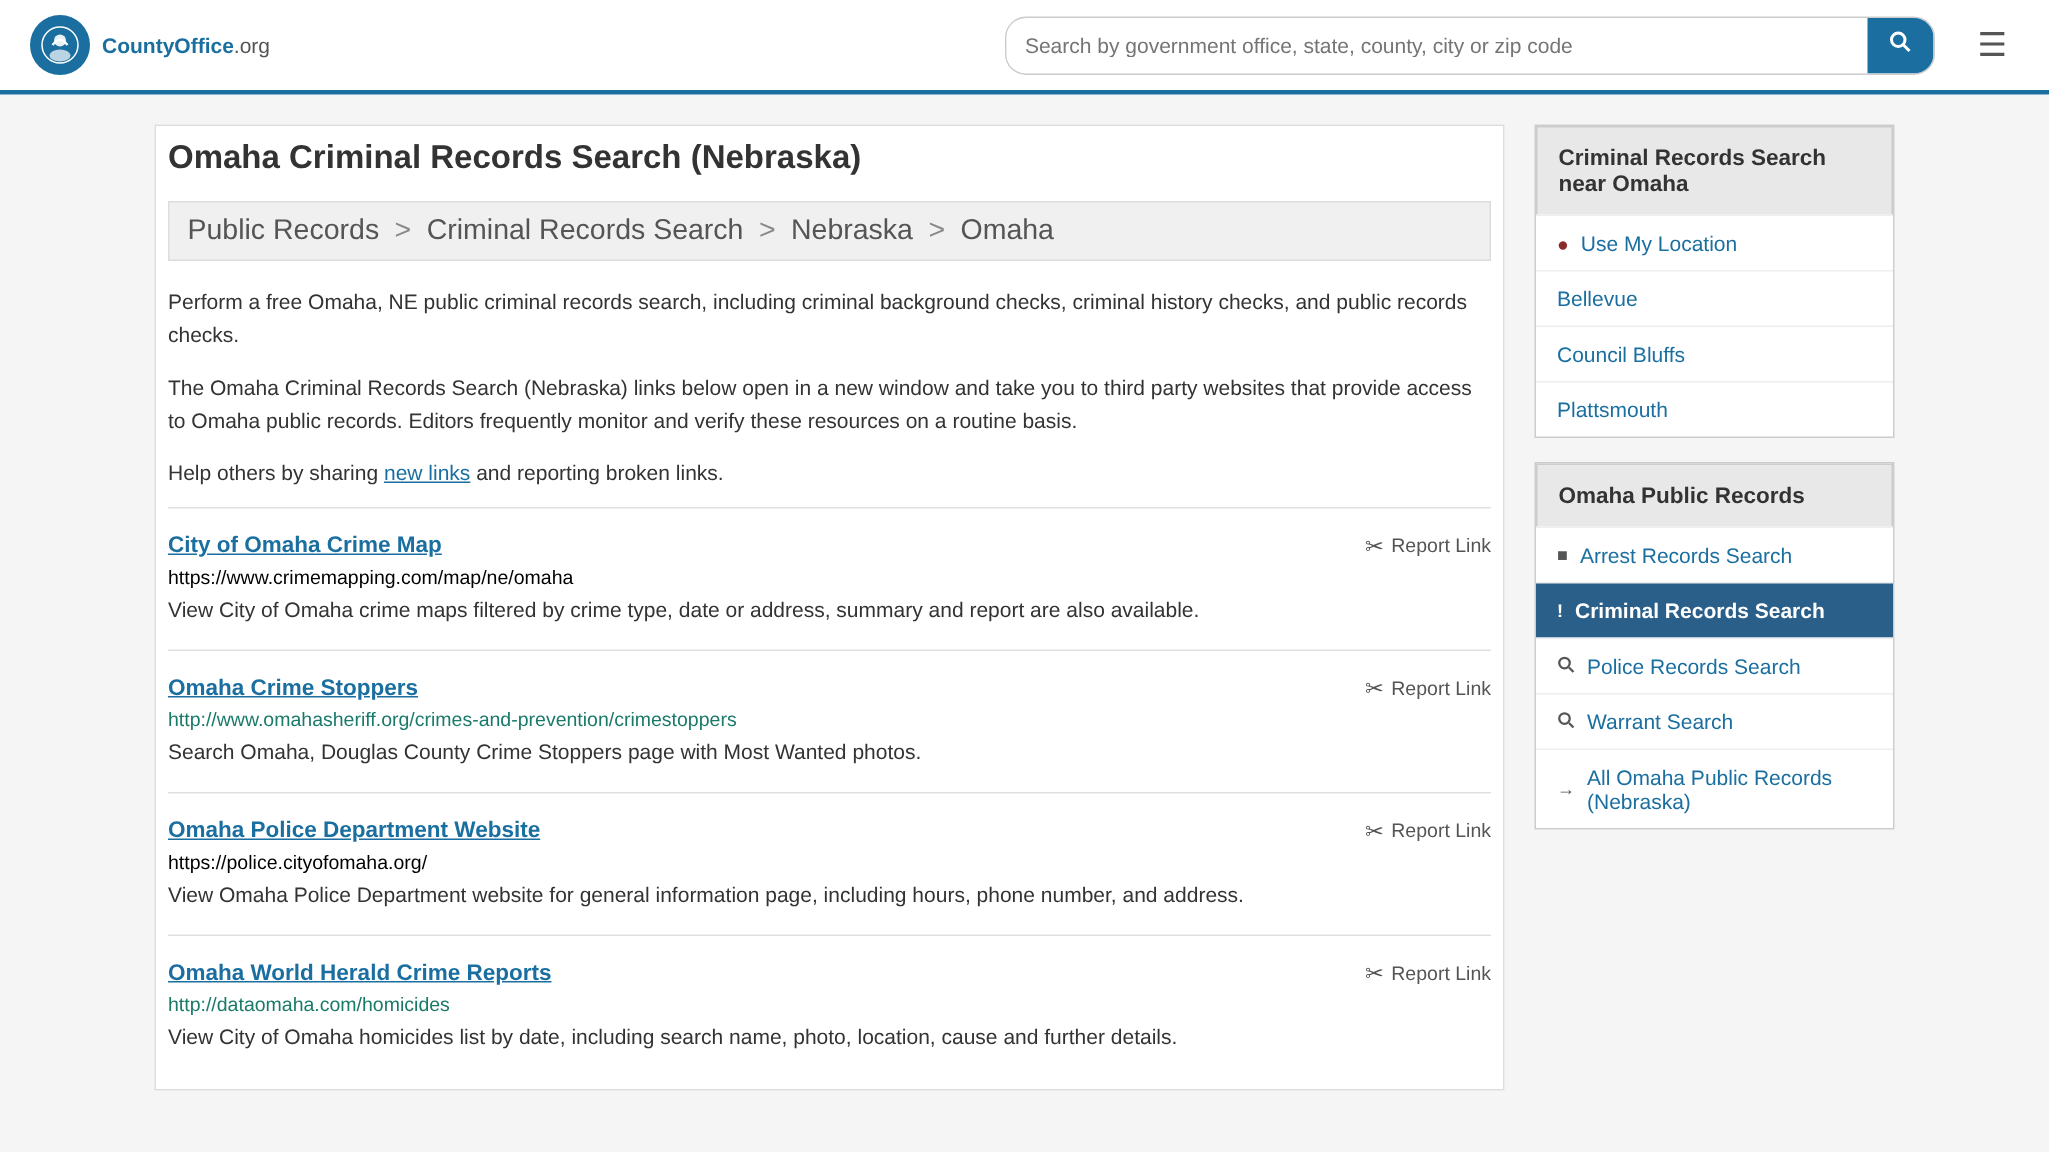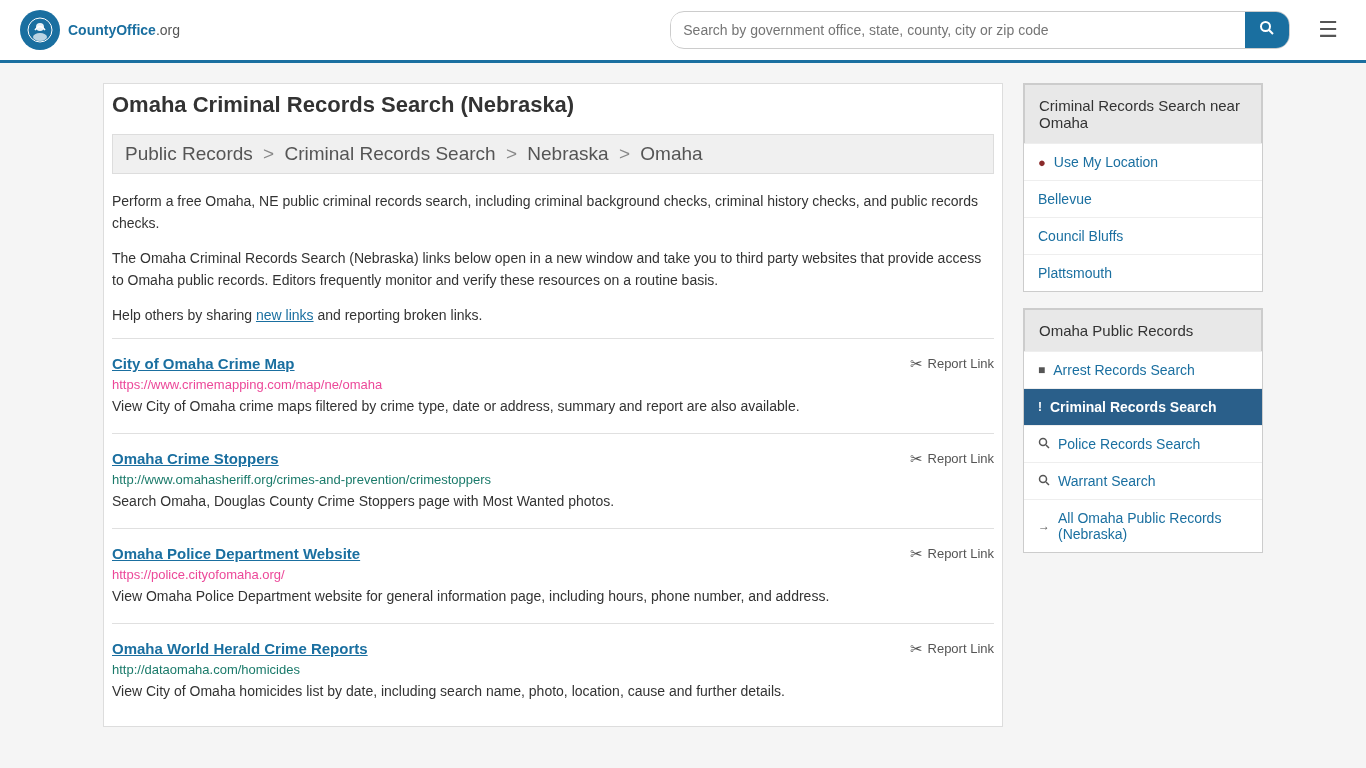--- a/index.html
+++ b/index.html
@@ -149,38 +149,38 @@
       color: #555;
       cursor: pointer;
       background: none;
       border: none;
       white-space: nowrap;
     }
     .result-url {
       font-size: 13px;
       margin-bottom: 4px;
     }
-    .result-url.green { color: #ec4899; }
+    .result-url.green { color: #000000; }
     .result-url.teal { color: #1a7a6a; }
     .result-desc {
       font-size: 14px;
       line-height: 1.5;
       color: #333;
     }
 
     
     .sidebar {
       width: 240px;
       flex-shrink: 0;
     }
 
     .sidebar-section-header {
       background: #e8e8e8;
       padding: 12px 14px;
-      font-weight: normal;
+      font-weight: bold;
       font-size: 15px;
       margin-bottom: 0;
       border: 1px solid #ccc;
       border-bottom: none;
     }
     .sidebar-section {
       background: #fff;
       border: 1px solid #ccc;
       margin-bottom: 16px;
     }

